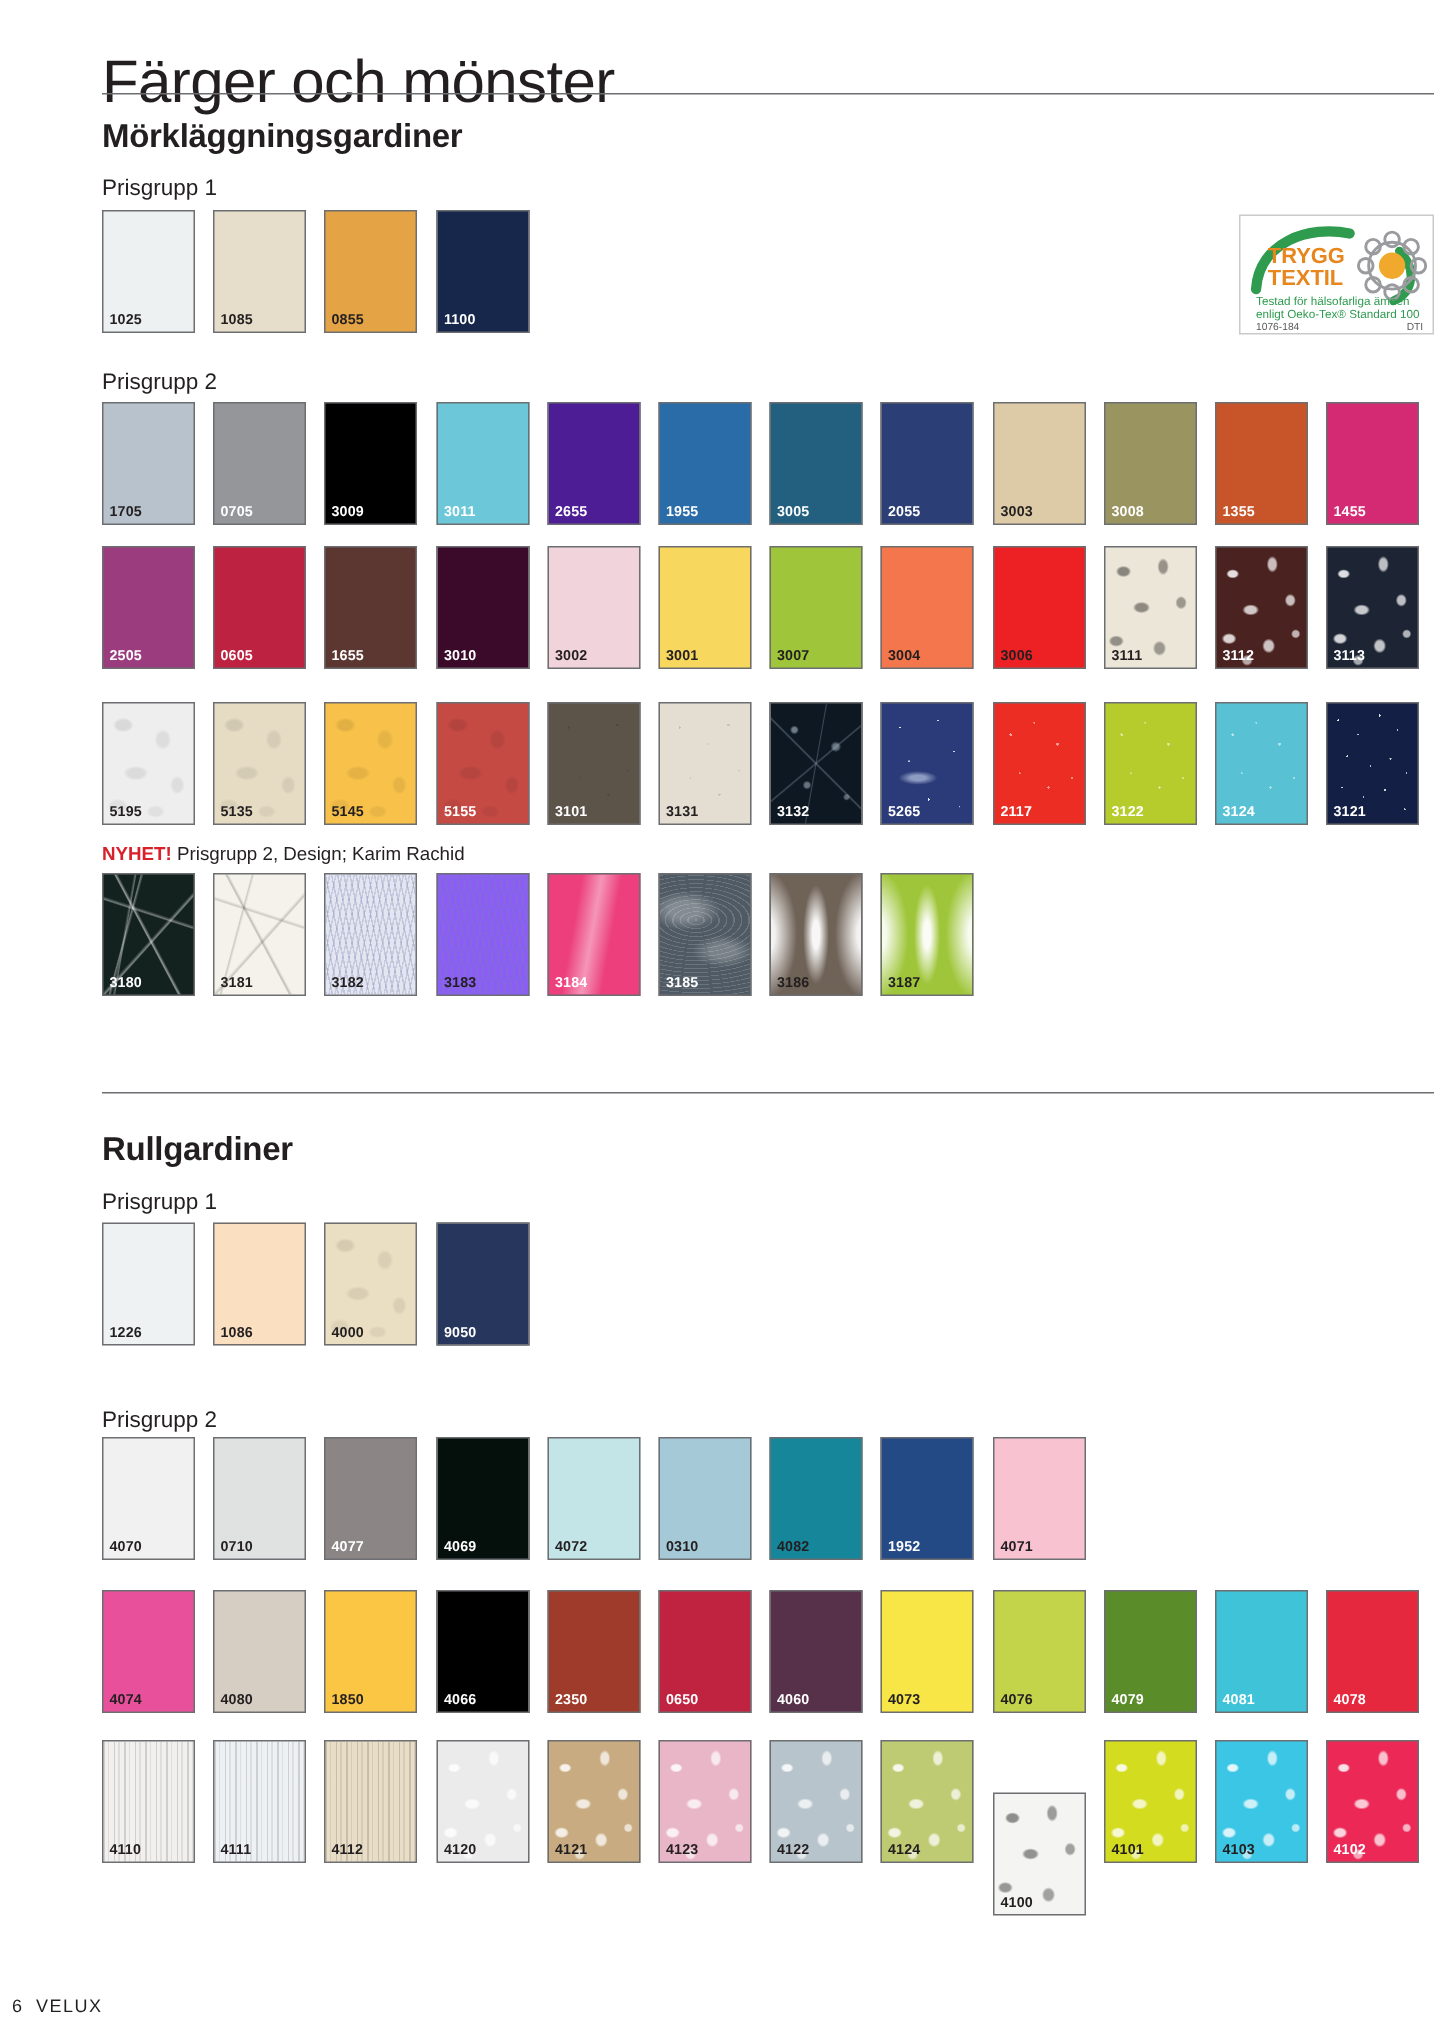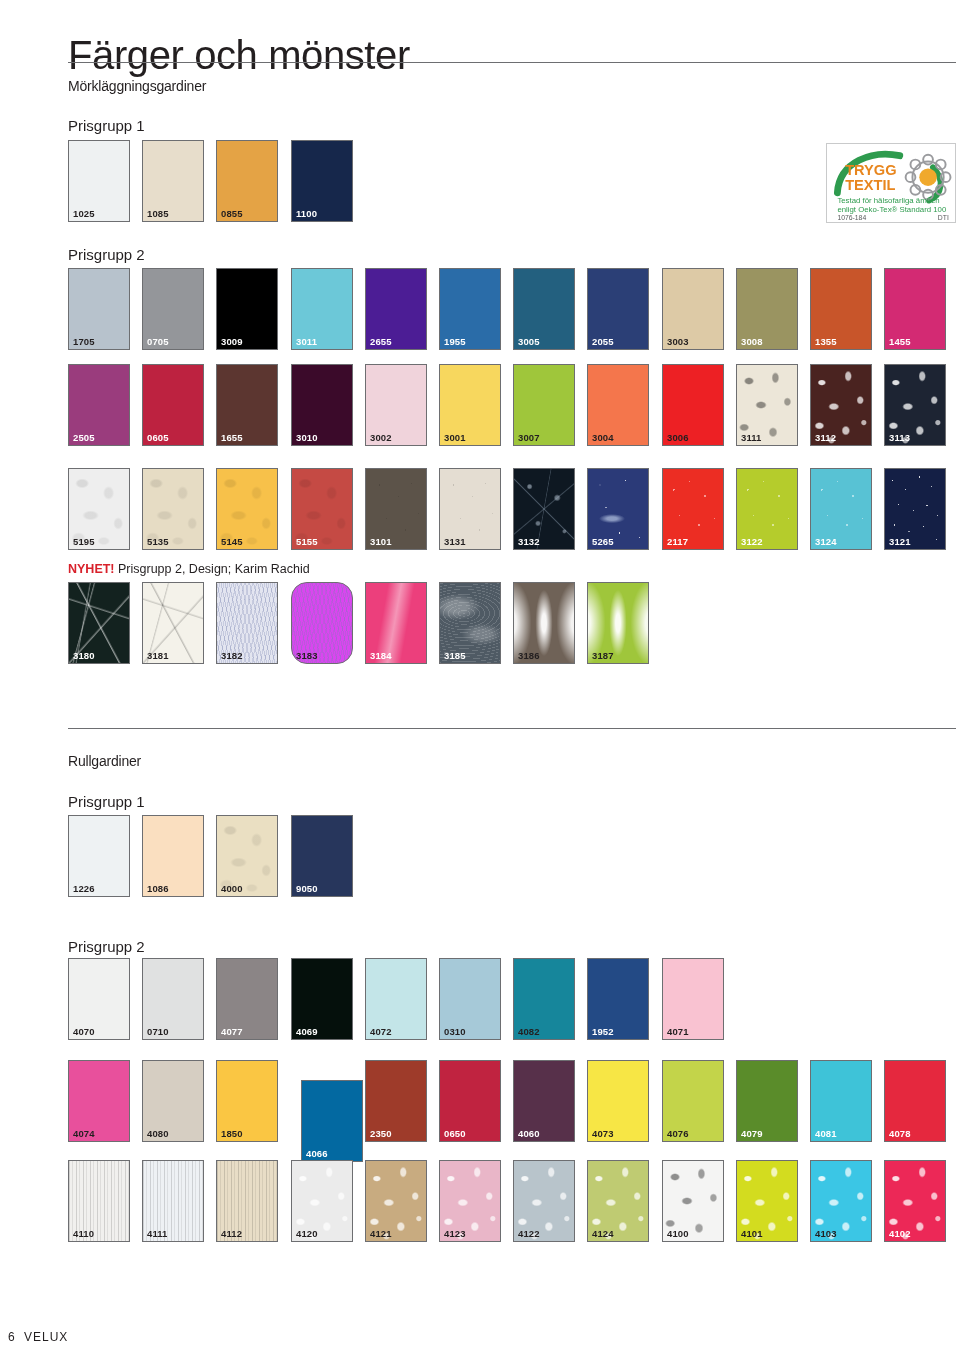--- a/index.html
+++ b/index.html
@@ -15,21 +15,21 @@
   .title{
     position:absolute;left:68px;top:6px;
     font-size:40px;font-weight:400;letter-spacing:-0.4px;color:#231f20;
   }
   .rule{position:absolute;left:68px;width:888px;height:1px;background:#6d6e71;}
   .rule-top{top:62px;}
   .rule-mid{top:728px;}
 
   .section-head{
     position:absolute;left:68px;
-    font-size:14px;font-weight:400;color:#231f20;letter-spacing:-0.2px;
+    font-size:22px;font-weight:700;color:#231f20;letter-spacing:-0.2px;
   }
   .group-label{
     position:absolute;left:68px;
     font-size:15px;font-weight:400;color:#231f20;
   }
   .nyhet-line{position:absolute;left:68px;font-size:12.5px;color:#231f20;white-space:nowrap;}
   .nyhet-line .nyhet{color:#d8212b;font-weight:700;}
 
   
   .row{position:absolute;left:68px;height:82px;}
@@ -358,21 +358,21 @@
         <span class="code light">3180</span>
       </div>
       <div class="sw" style="left: 74px; background: rgb(244, 242, 234);">
         <div class="pat p-web-dark"></div>
         <span class="code dark">3181</span>
       </div>
       <div class="sw" style="left: 148px; background: rgb(227, 229, 240);">
         <div class="pat p-mesh"></div>
         <span class="code dark">3182</span>
       </div>
-      <div class="sw" style="left: 223px; background: #d946ef; border-radius: 16px;">
+      <div class="sw" style="left: 223px; background: #8b5cf6;">
         <div class="pat p-mesh"></div>
         <span class="code dark">3183</span>
       </div>
       <div class="sw" style="left: 297px; background: rgb(236, 63, 124);">
         <div class="pat p-gradfold"></div>
         <span class="code light">3184</span>
       </div>
       <div class="sw" style="left: 371px; background: rgb(79, 90, 100);">
         <div class="pat p-swirl"></div>
         <span class="code light">3185</span>
@@ -465,21 +465,21 @@
   <div class="row" id="r-1-2" style="top:1060px;">
       <div class="sw" style="left: 0px; background: rgb(232, 80, 156);">
         <span class="code dark">4074</span>
       </div>
       <div class="sw" style="left: 74px; background: rgb(214, 206, 194);">
         <span class="code dark">4080</span>
       </div>
       <div class="sw" style="left: 148px; background: rgb(250, 198, 67);">
         <span class="code dark">1850</span>
       </div>
-      <div class="sw" style="left: 233px; background: #0369a1; margin-top: 20px;">
+      <div class="sw" style="left: 223px; background: #000000;">
         <span class="code light">4066</span>
       </div>
       <div class="sw" style="left: 297px; background: rgb(158, 59, 42);">
         <span class="code light">2350</span>
       </div>
       <div class="sw" style="left: 371px; background: rgb(192, 35, 64);">
         <span class="code light">0650</span>
       </div>
       <div class="sw" style="left: 445px; background: rgb(87, 48, 74);">
         <span class="code light">4060</span>
@@ -526,21 +526,21 @@
         <span class="code dark">4123</span>
       </div>
       <div class="sw" style="left: 445px; background: rgb(184, 196, 203);">
         <div class="pat p-floral"></div>
         <span class="code dark">4122</span>
       </div>
       <div class="sw" style="left: 519px; background: rgb(191, 203, 114);">
         <div class="pat p-floral"></div>
         <span class="code dark">4124</span>
       </div>
-      <div class="sw" style="left: 594px; background: rgb(244, 244, 243);">
+      <div class="sw" style="left: 594px; background: rgb(244, 244, 243); margin-top: 35px;">
         <div class="pat p-floral-dark"></div>
         <span class="code dark">4100</span>
       </div>
       <div class="sw" style="left: 668px; background: rgb(211, 220, 31); text-decoration: underline;">
         <div class="pat p-floral"></div>
         <span class="code dark">4101</span>
       </div>
       <div class="sw" style="left: 742px; background: rgb(59, 198, 229);">
         <div class="pat p-floral"></div>
         <span class="code dark">4103</span>

